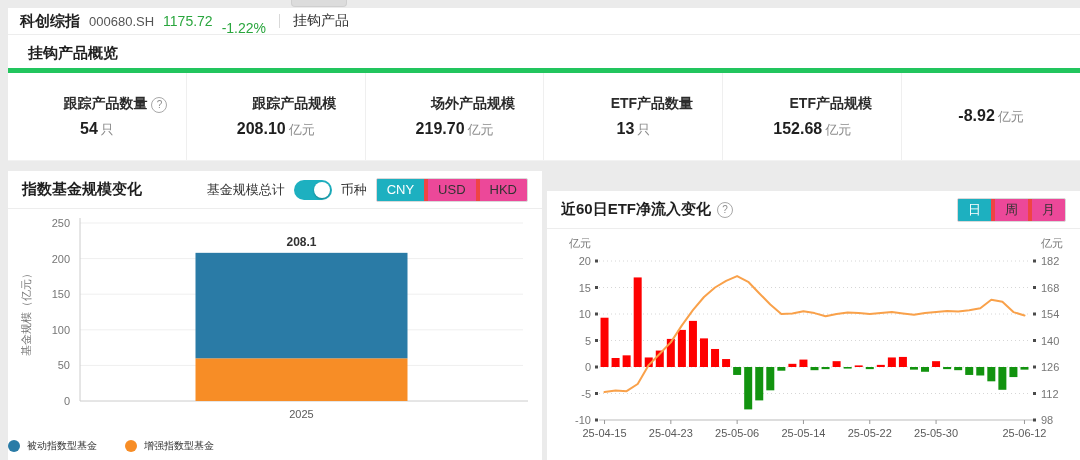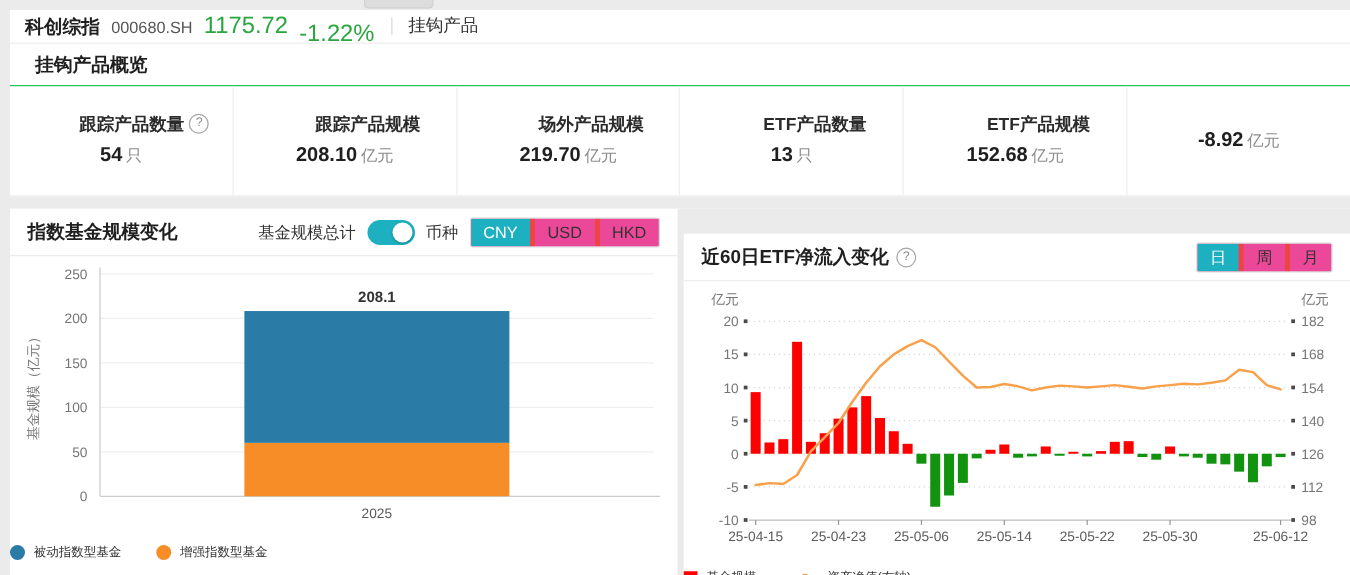--- a/index.html
+++ b/index.html
@@ -2,28 +2,28 @@
 <html style="--accent: #1db0c0;"><head>
 <meta charset="utf-8">
 <style>
   html,body{margin:0;padding:0;background:#e6e6e6;font-family:"Liberation Sans","DejaVu Sans",sans-serif;}
   .page{position:relative;width:1080px;height:460px;background:#ebebeb;overflow:hidden;text-decoration:underline;}
   .top-fragment{position:absolute;left:291px;top:0;width:54px;height:6px;background:#dcdcdc;border:1px solid #cfcfcf;border-top:none;border-radius:0 0 4px 4px;}
   .content{position:absolute;left:8px;top:8px;width:1072px;height:447px;background:#fff;display:flex;flex-direction:column;}
   .topbar{height:26px;display:flex;align-items:center;gap:9px;padding:0 12px;border-bottom:1px solid #ededed;font-size:14px;color:#333;flex:0 0 auto;}
   .idx-name{font-weight:bold;font-size:15px;color:#1f1f1f;}
   .idx-code{color:#555;font-size:13px;}
-  .idx-price,.idx-change{font-size:19px;}
+  .idx-price,.idx-change{font-size:14px;}
   .divider-v{width:1px;height:14px;background:#d9d9d9;margin:0 4px;}
   .tab-link{color:#333;cursor:pointer;}
-  .section-title{height:33px;line-height:35px;padding:0 20px;font-weight:bold;font-size:15px;color:#1f1f1f;border-bottom:1px solid #22c55e;flex:0 0 auto;}
+  .section-title{height:33px;line-height:35px;padding:0 20px;font-weight:bold;font-size:15px;color:#1f1f1f;border-bottom:5px solid #22c55e;flex:0 0 auto;}
   .stats-row{display:flex;height:87px;flex:0 0 auto;border-bottom:1px solid #f2f2f2;}
   .stat-cell{flex:1;display:flex;flex-direction:column;justify-content:center;align-items:center;gap:7px;border-right:1px solid #efefef;}
   .stat-cell:last-child{border-right:none;}
-  .stat-label{font-size:14px;font-weight:bold;color:#2b2b2b;display:flex;align-items:flex-start;gap:4px;margin-left:37px;}
+  .stat-label{font-size:14px;font-weight:bold;color:#2b2b2b;display:flex;align-items:flex-end;gap:4px;margin-left:37px;}
   .help-icon{width:14px;height:14px;border:1px solid #a8a8a8;border-radius:50%;color:#8d8d8d;font-size:10px;line-height:13px;text-align:center;font-weight:normal;cursor:pointer;}
   .stat-value{font-size:13px;color:#8b8b8b;}
   .stat-value b{font-size:16px;color:#1f1f1f;margin-right:3px;font-weight:bold;}
   .gap{height:10px;background:#ebebeb;flex:0 0 auto;}
   .charts-row{display:flex;gap:5px;background:#ebebeb;flex:1 1 auto;}
   .panel{background:#fff;display:flex;flex-direction:column;}
   .panel-left{width:534px;flex:0 0 auto;}
   .panel-right{flex:1 1 auto;margin-top:20px;}
   .panel-header{height:37px;flex:0 0 auto;display:flex;align-items:center;justify-content:space-between;padding:0 14px;border-bottom:1px solid #ededed;}
   .panel-title{font-weight:bold;font-size:15px;color:#1f1f1f;display:flex;align-items:center;gap:6px;}

